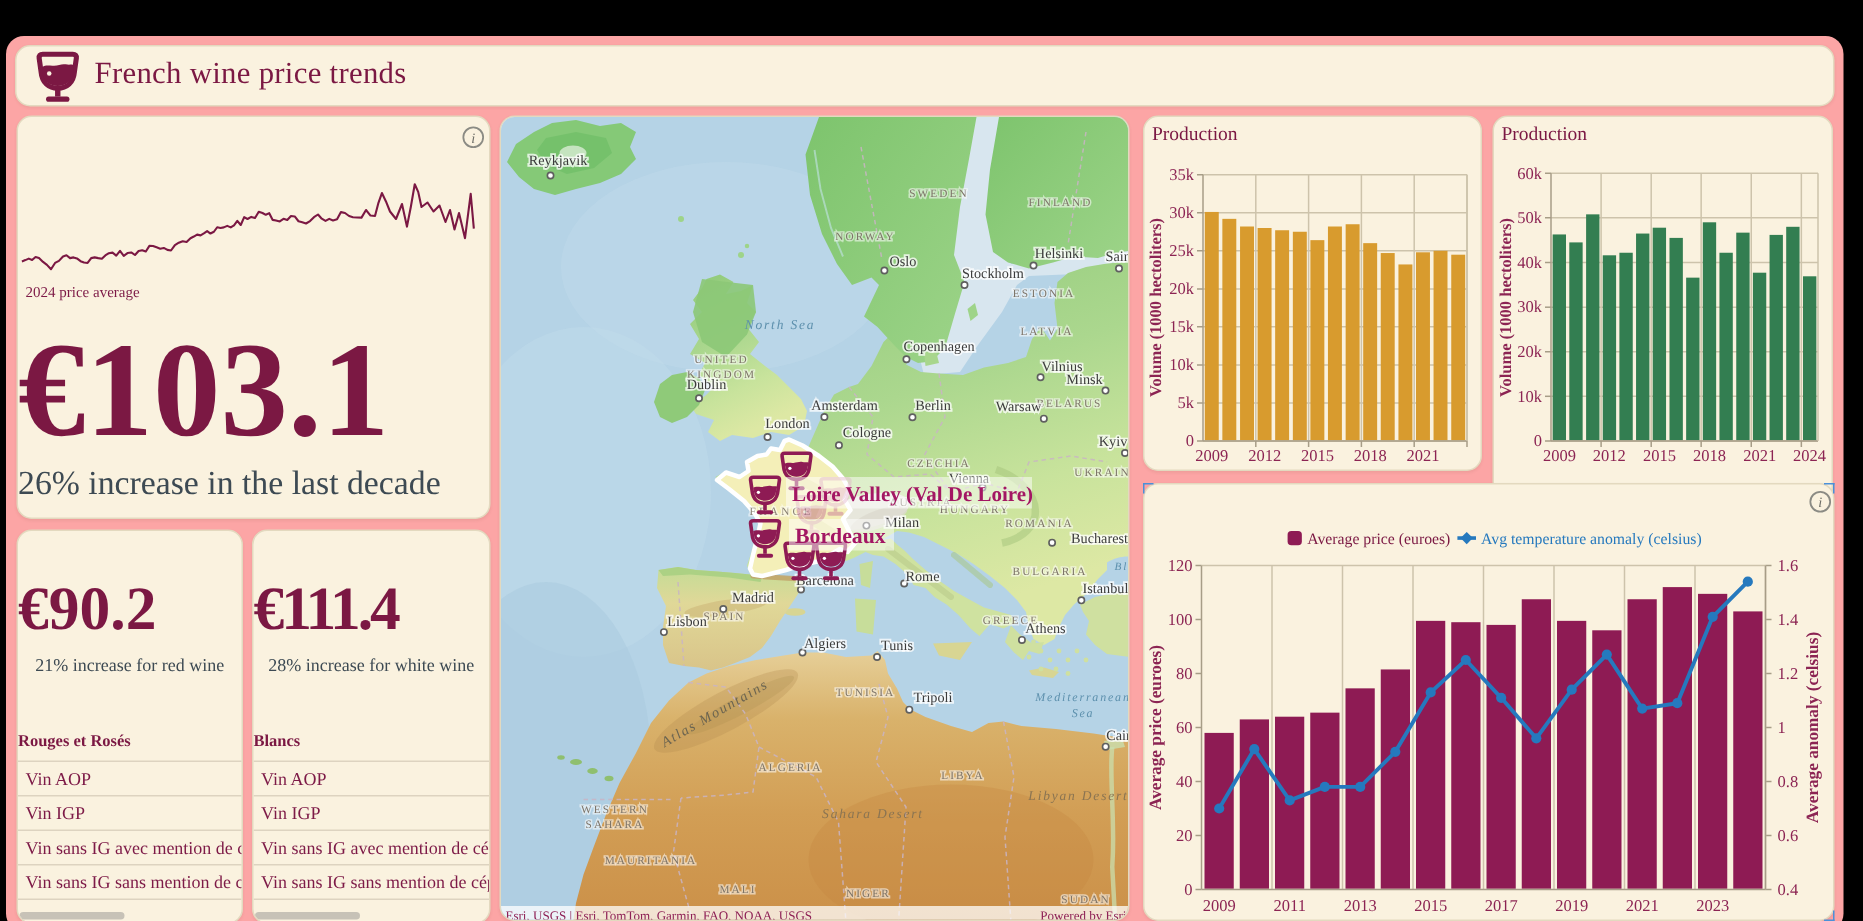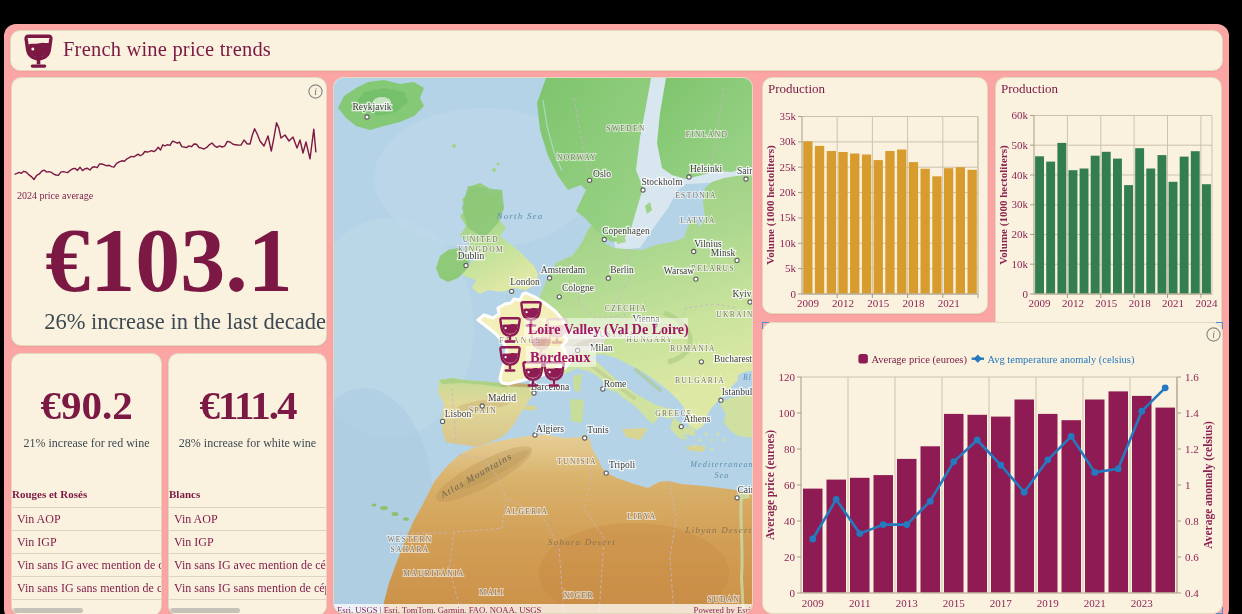--- a/index.html
+++ b/index.html
@@ -12,23 +12,23 @@
 .c-kpi { left:7px; top:53px; width:316px; height:269px; }
 .c-red { left:7px; top:329px; width:151px; height:263px; overflow:hidden; }
 .c-white { left:164px; top:329px; width:159px; height:263px; overflow:hidden; }
 .c-map { left:329px; top:53px; width:420px; height:537px; overflow:hidden; }
 .c-cons { left:758px; top:53px; width:226px; height:237px; }
 .c-prod { left:991px; top:53px; width:227px; height:288px; }
 .c-combo { left:758px; top:298px; width:461px; height:292px; }
 .title { position:absolute; left:5px; top:3px; font-size:13px; color:#7b1843; }
 .spark { position:absolute; left:0px; top:0px; }
 .kpilabel { position:absolute; left:5px; top:112px; font-size:10px; color:#7d1a47; }
-.bignum { position:absolute; left:0; width:100%; text-align:center; color:#7b1843; font-weight:bold; }
+.bignum { position:absolute; left:0; width:100%; text-align:left; color:#7b1843; font-weight:bold; }
 .kpinum { top:131px; font-size:90px; letter-spacing:0; }
-.kpisub { position:absolute; left:0; top:231px; width:100%; text-align:right; font-size:22.5px; color:#3d4a53;padding-left:28px; }
+.kpisub { position:absolute; left:0; top:231px; width:100%; text-align:left; font-size:22.5px; color:#3d4a53; }
 .subnum { top:27px; font-size:41px; letter-spacing:0; }
 .subsub { position:absolute; left:0; top:82px; width:100%; text-align:center; font-size:12px; color:#3d4a53; }
 .thead { position:absolute; left:0; top:134px; width:100%; text-align:left; font-size:11px; font-weight:bold; color:#7b1843; }
 .trow { position:absolute; left:0; width:200%; padding-left:5px; font-size:12px; color:#7d1a47; border-top:1px solid #ddd3c0; height:23px; line-height:22px; white-space:nowrap; overflow:hidden; }
 .trow:nth-of-type(2) { top:153px; }
 .trow:nth-of-type(3) { top:176px; }
 .trow:nth-of-type(4) { top:199px; }
 .trow:nth-of-type(5) { top:222px; }
 .tbot { position:absolute; left:0; top:245px; width:100%; border-top:1px solid #ddd3c0; }
 .sbar { position:absolute; bottom:2px; left:1px; height:5px; width:70px; border-radius:3px; background:#c7c2b7; }

